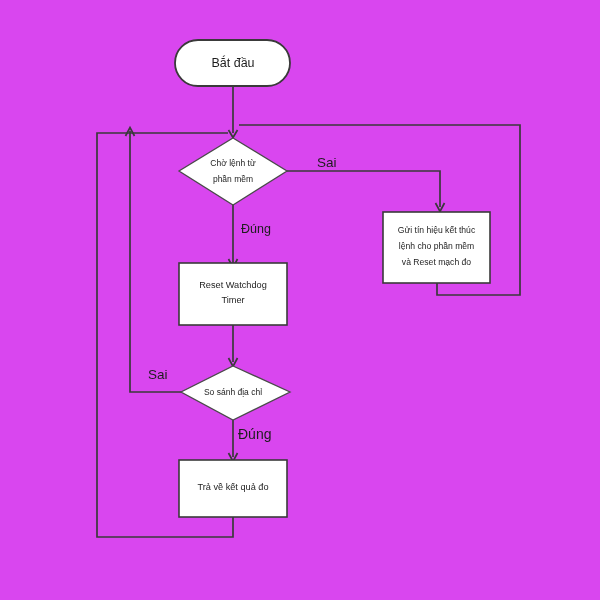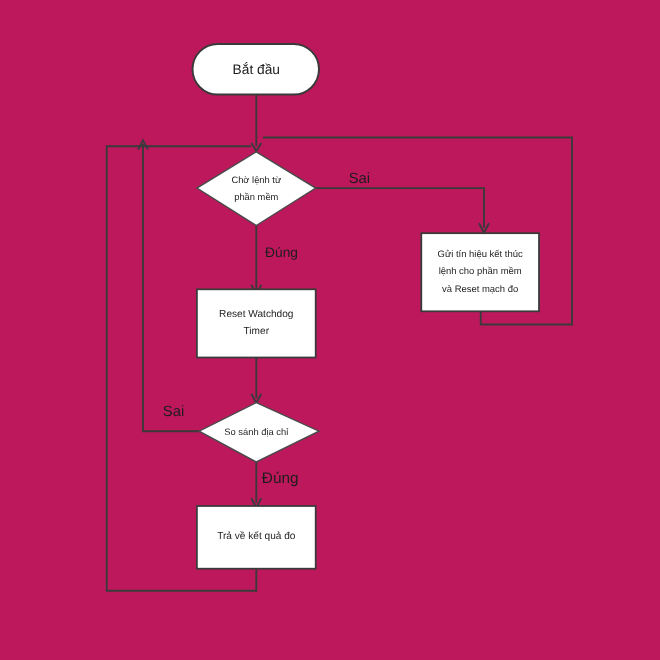--- a/index.html
+++ b/index.html
@@ -7,21 +7,21 @@
     padding: 0;
     background: #ffffff;
   }
   body {
     font-family: "Liberation Sans", sans-serif;
   }
   #flowchart-canvas {
     position: relative;
     width: 600px;
     height: 600px;
-    background: #be185d;
+    background: #d946ef;
     overflow: hidden;
   }
   svg.diagram-layer {
     position: absolute;
     left: 0;
     top: 0;
     width: 600px;
     height: 600px;
   }
   .node-text {

